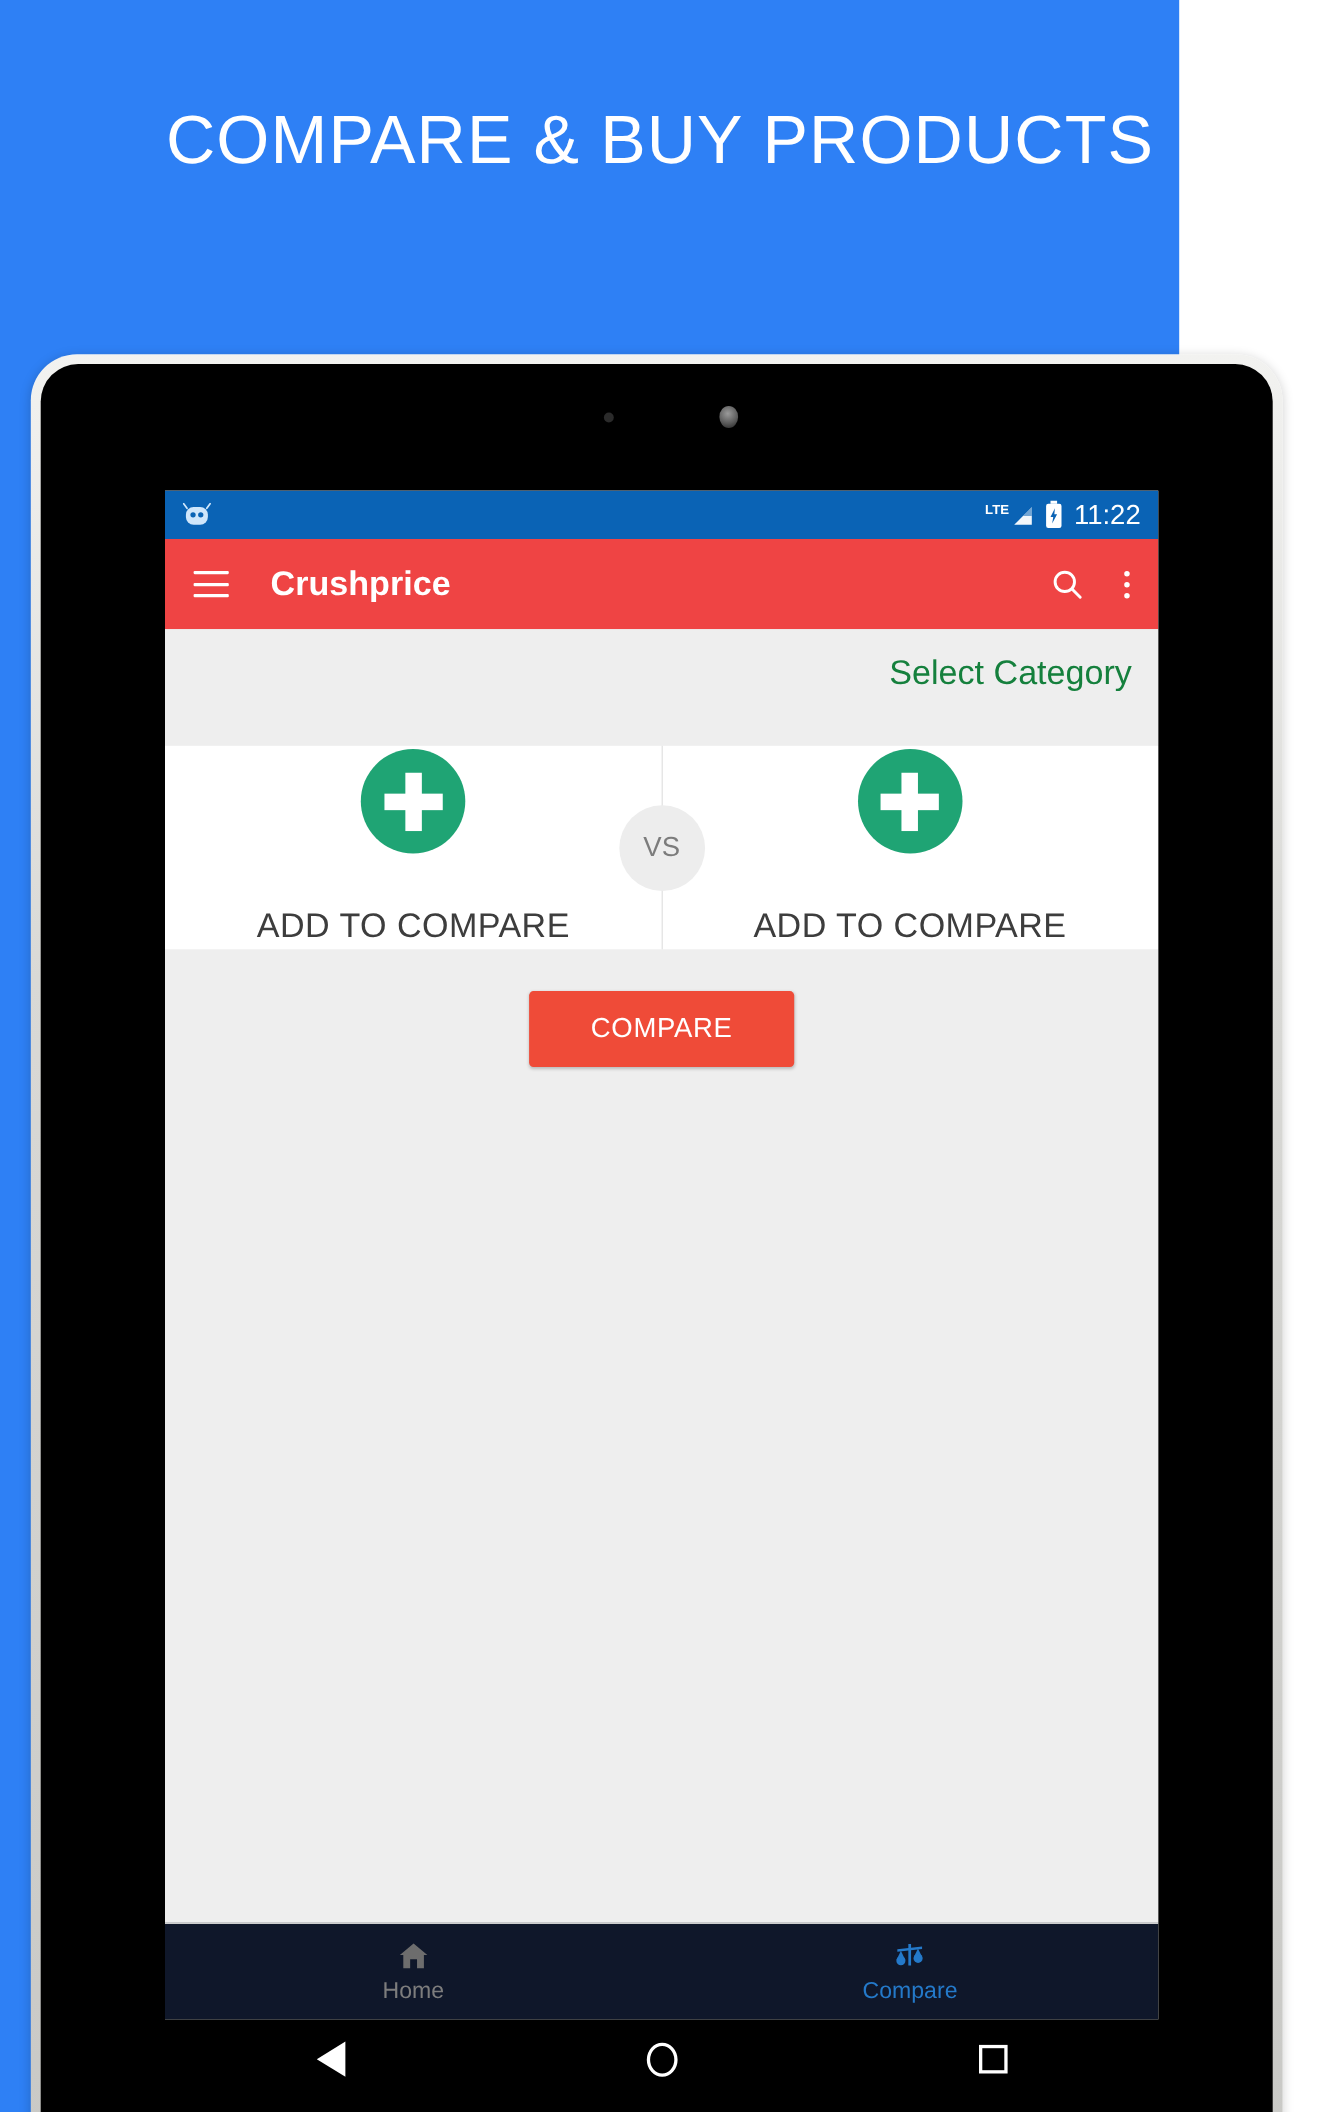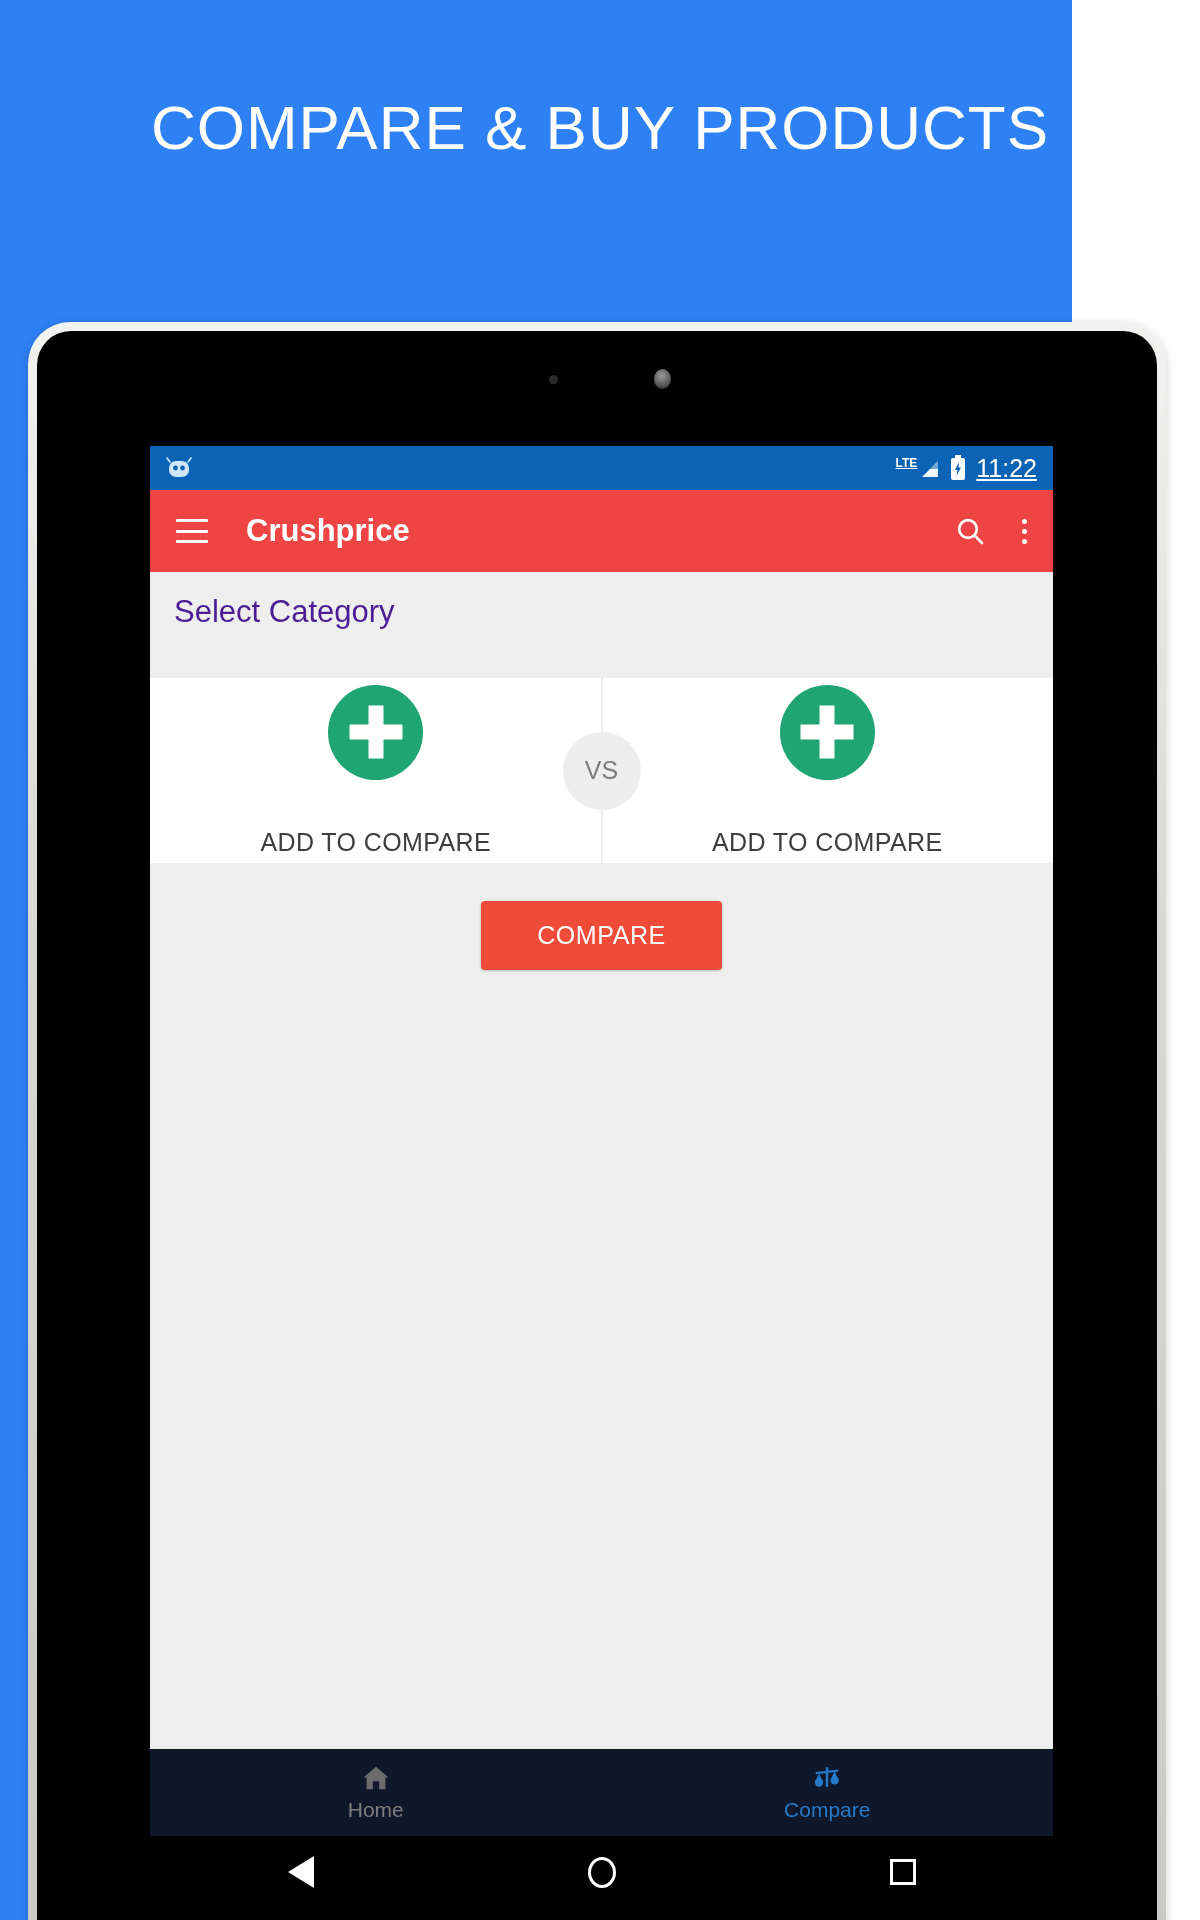--- a/index.html
+++ b/index.html
@@ -82,21 +82,21 @@
     background:#0a63b5;
     display:flex;
     align-items:center;
     padding:0 16px;
     flex:none;
   }
   .status-left { display:flex; align-items:center; gap:8px; }
   .status-right {
     margin-left:auto;
     display:flex; align-items:center; gap:10px;
-    color:#ffffff; font-size:25px; font-weight:500;text-decoration:underline;
+    color:#ffffff; font-size:25px; font-weight:500;
   }
   .android-head { display:block; }
   .lte-wrap { display:flex; align-items:flex-end; gap:1px; }
   .lte-text { color:#fff; font-size:12px; font-weight:700; line-height:1; margin-bottom:11px;}
   .clock { letter-spacing:0px; }
 
   
   .appbar {
     height:82px;
     background:#ef4444;
@@ -121,22 +121,22 @@
   .kebab { display:flex; flex-direction:column; gap:5px; cursor:pointer; }
   .kebab i { width:5px; height:5px; border-radius:50%; background:#fff; display:block; }
 
   
   .category-section {
     background:#eeeeee;
     padding:22px 24px 30px 24px;
     flex:none;
   }
   .category-label {
-    text-align:left;
-    color:#4c1d95;
+    text-align:right;
+    color:#15803d;
     font-size:31px;
     font-weight:400;
     margin-bottom:18px;
   }
   .dropdown {
     background:#ffffff;
     border:1px solid #dcdcdc;
     height:92px;
     display:flex;
     align-items:center;
@@ -178,21 +178,21 @@
   .plus-circle::before, .plus-circle::after {
     content:"";
     position:absolute;
     background:#ffffff;
     left:50%; top:50%;
     transform:translate(-50%,-50%);
   }
   .plus-circle::before { width:53px; height:15px; }
   .plus-circle::after  { width:15px; height:53px; }
   .slot-label {
-    font-size:25px;
+    font-size:31px;
     color:#3d3d3d;
     letter-spacing:.4px;
     margin-top:28px;
   }
   .divider {
     position:absolute;
     left:50%; top:0; bottom:0;
     width:1px;
     background:#dedede;
     transform:translateX(-50%);

